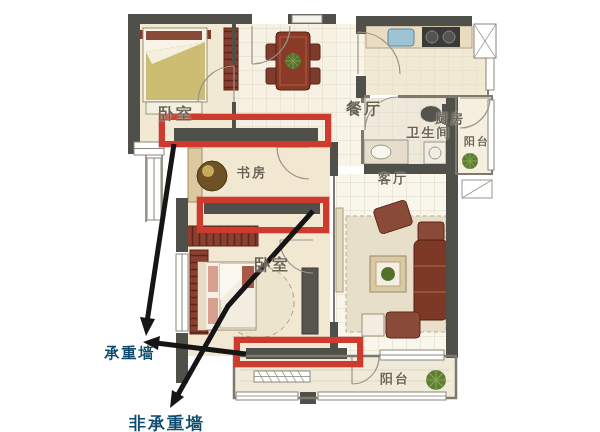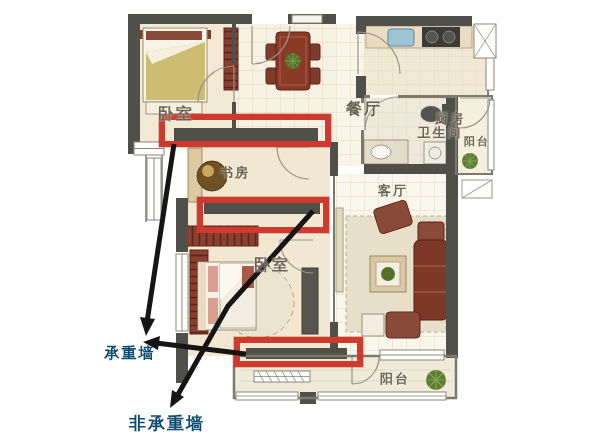--- a/index.html
+++ b/index.html
@@ -199,23 +199,23 @@
     <polygon points="146,336 155,319 140,317" fill="#151515"></polygon>
     <path d="M246 354 L156 343" stroke="#151515" stroke-width="5" fill="none"></path>
     <polygon points="143,342 160,336 158,350" fill="#151515"></polygon>
     <path d="M313 211 L228 306 L176 398" stroke="#151515" stroke-width="5" fill="none"></path>
     <polygon points="170,408 184,397 172,390" fill="#151515"></polygon>
   </svg>
 
   <div class="lbl med" style="left:176px;top:104px;">卧室</div>
   <div class="lbl med" style="left:327px;top:99px;margin-left:37px;">餐厅</div>
   <div class="lbl big" style="left:450px;top:66px;margin-top:44px;">厨房</div>
-  <div class="lbl big" style="left:440px;top:124px;">卫生间</div>
+  <div class="lbl big" style="left:429px;top:124px;">卫生间</div>
   <div class="lbl small" style="left:477px;top:134px;">阳台</div>
-  <div class="lbl big" style="left:393px;top:182px;text-align:center;">客厅</div>
-  <div class="lbl big" style="left:235px;top:164px;">书房</div>
+  <div class="lbl big" style="left:393px;top:170px;text-align:center;">客厅</div>
+  <div class="lbl big" style="left:252px;top:164px;">书房</div>
   <div class="lbl med" style="left:272px;top:255px;">卧室</div>
   <div class="lbl big" style="left:395px;top:370px;">阳台</div>
 
   <div class="anno a1" style="left:130px;top:344px;">承重墙</div>
   <div class="anno a2" style="left:167px;top:412px;">非承重墙</div>
 
 </div>
 
 </body></html>

